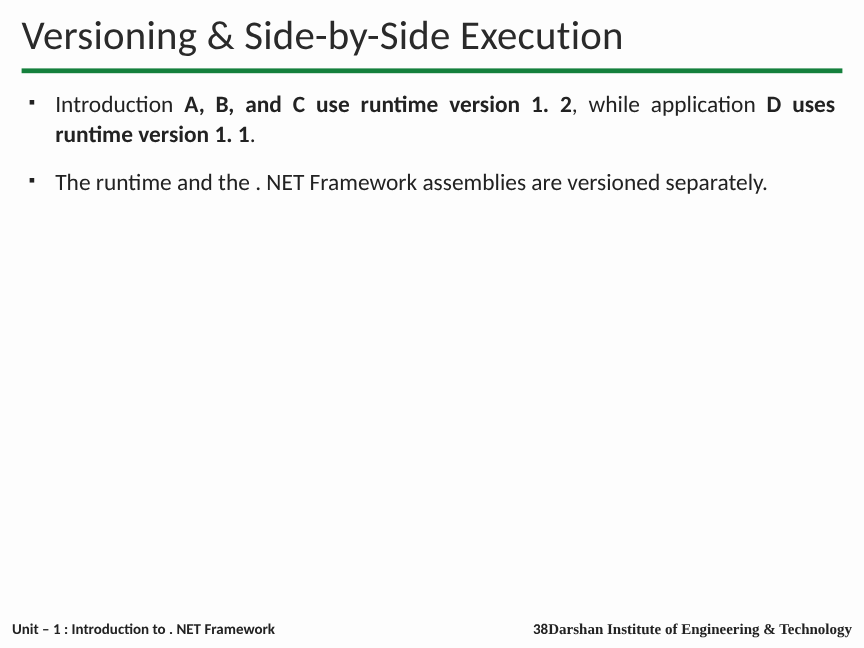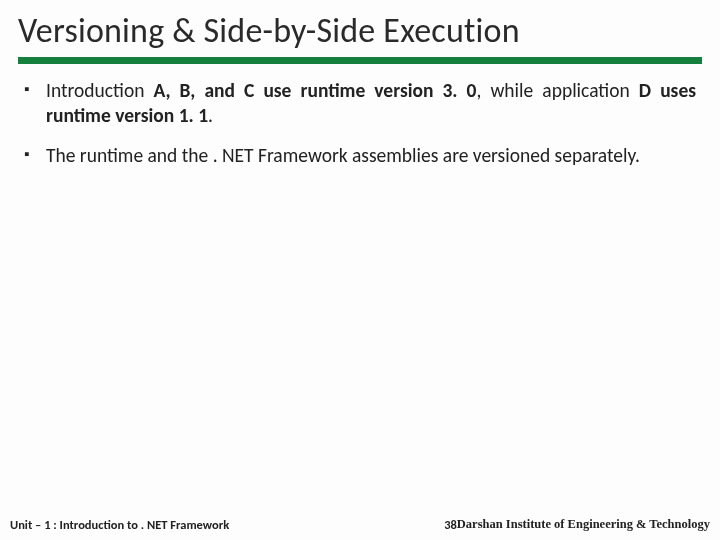--- a/index.html
+++ b/index.html
@@ -14,21 +14,21 @@
     width: 720px;
     height: 540px;
     padding: 10px 18px 0 18px;
     position: relative;
   }
   .title {
     font-size: 34px;
     color: #2a2a2a;
     font-weight: 400;
     padding-bottom: 6px;
-    border-bottom: 7px solid #15803d;
+    border-bottom: 4px solid #15803d;
     margin-bottom: 14px;
     letter-spacing: 0.2px;
   }
   .bullets {
     list-style: none;
     padding: 0 6px 0 6px;
   }
   .bullets > li {
     position: relative;
     padding-left: 22px;
@@ -67,21 +67,21 @@
 </style>
 </head>
 <body>
 
 <div class="slide">
 
   <div class="title">Versioning &amp; Side-by-Side Execution</div>
 
   <ul class="bullets">
     <li>
-      <span>Introduction </span><span class="b1-strong1">A, B, and C use runtime version 3. 0</span><span>, while application </span><span class="b1-strong2">D uses runtime version 1. 1</span><span>.</span>
+      <span>Introduction </span><span class="b1-strong1">A, B, and C use runtime version 1. 2</span><span>, while application </span><span class="b1-strong2">D uses runtime version 1. 1</span><span>.</span>
     </li>
     <li>The runtime and the . NET Framework assemblies are versioned separately.</li>
   </ul>
 
   <div class="footer">
     <div class="footer-left">Unit – 1 : Introduction to . NET Framework</div>
     <div class="footer-center">38</div>
     <div class="footer-right">Darshan Institute of Engineering &amp; Technology</div>
   </div>
 

